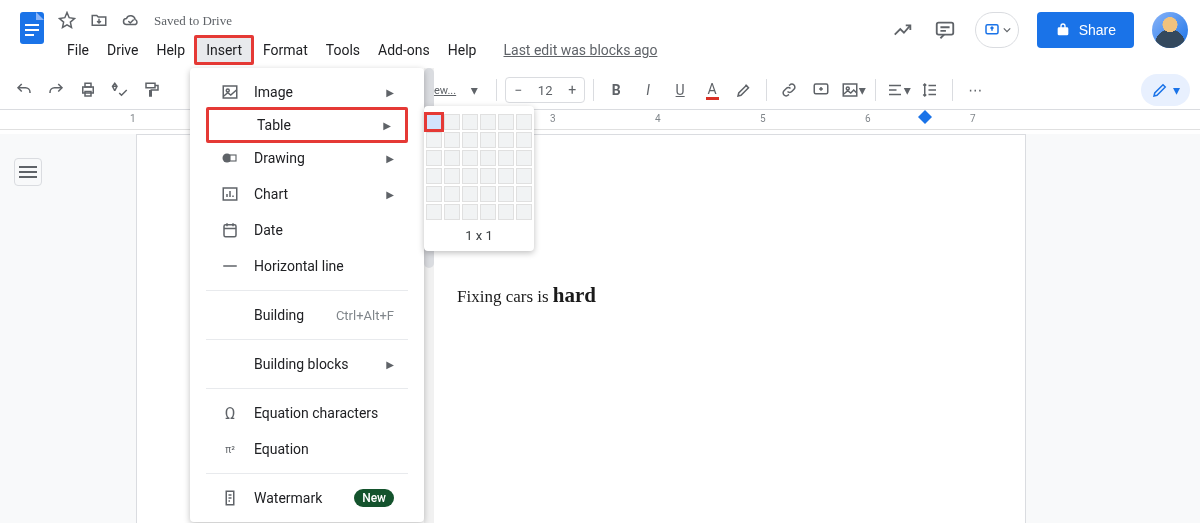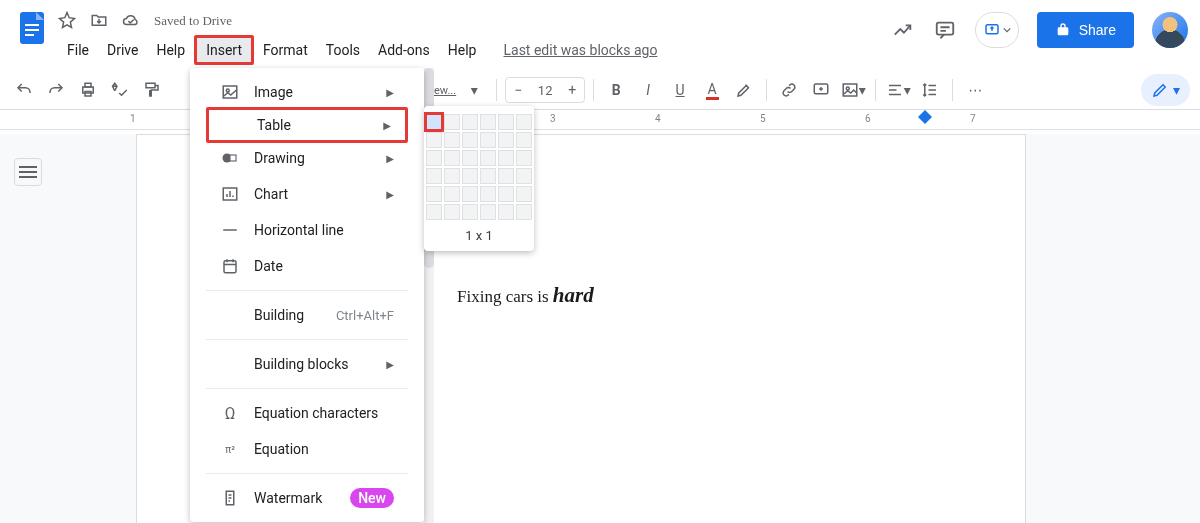--- a/index.html
+++ b/index.html
@@ -73,38 +73,38 @@
 
   
   .workspace { position:absolute; top:134px; left:0; right:0; bottom:0; background:#f8f9fa; display:flex;}
   .left-rail { width:56px; display:flex; flex-direction:column; align-items:center; padding-top:24px;}
   .outline-icon { width:28px; height:28px; border:1px solid #dadce0; border-radius:4px; display:flex; flex-direction:column; justify-content:center; gap:3px; padding:4px;}
   .outline-icon div { height:2px; background:#5f6368;}
 
   .page-wrap { flex:1; display:flex; justify-content:flex-start; padding-left:80px;}
   .page { width:890px; background:#fff; border:1px solid #dadce0; min-height:600px; position:relative; padding:100px 90px;}
   .doc-text { font-family: Georgia, 'Times New Roman', serif; font-size:17px; color:#1a1a1a;}
-  .doc-text .italic { font-style:italic; font-weight:bold; font-size:21px;}
+  .doc-text .italic { font-weight:bold; font-size:21px;}
 
   
   .dropdown {
     position:absolute;
     top:68px; left:190px;
     width:234px;
     background:#fff;
     box-shadow:0 2px 6px rgba(0,0,0,0.25);
     border-radius:4px;
     padding:6px 16px;
     z-index:100;
   }
   .dd-item { display:flex; align-items:center; height:36px; padding:0 14px; font-size:14px; color:#202124; cursor:pointer; position:relative;}
   .dd-item .dd-ic { width:20px; height:20px; margin-right:14px; color:#5f6368; display:flex; align-items:center; justify-content:center;}
   .dd-item .arrow { margin-left:auto; color:#5f6368; font-size:10px;}
   .dd-item .shortcut { margin-left:auto; color:#80868b; font-size:13px;}
-  .dd-item .new-badge { margin-left:auto; background:#d946ef; color:#fff; font-size:14px; font-weight:500; padding:2px 8px; border-radius:10px;}
+  .dd-item .new-badge { margin-left:auto; background:#14532d; color:#fff; font-size:12px; font-weight:500; padding:2px 8px; border-radius:10px;}
   .dd-sep { height:1px; background:#e8eaed; margin:6px 0;}
   .dd-item.highlighted { border:3px solid #e53935; border-radius:2px; margin:-3px 0;}
   .dd-item.highlighted .dd-ic { visibility:hidden;}
 
   
   .submenu {
     position:absolute;
     top:106px; left:424px;
     width:110px;
     background:#fff;
@@ -371,35 +371,35 @@
         <svg width="18" height="18" viewBox="0 0 24 24" fill="none" stroke="#5f6368" stroke-width="2">
           <rect x="3" y="4" width="18" height="16"></rect>
           <path d="M8 16v-4M12 16V8M16 16v-2"></path>
         </svg>
       </span>
     <span>Chart</span>
     <span class="arrow">▶</span>
   </div>
   <div class="dd-item">
     <span class="dd-ic">
-        <svg width="18" height="18" viewBox="0 0 24 24">
-          <line x1="3" y1="12" x2="21" y2="12" stroke="#5f6368" stroke-width="2"></line>
-        </svg>
-      </span>
-    <span>Horizontal line</span>
-  </div>
-  <div class="dd-item">
-    <span class="dd-ic">
         <svg width="18" height="18" viewBox="0 0 24 24" fill="none" stroke="#5f6368" stroke-width="2">
           <rect x="4" y="5" width="16" height="16" rx="2"></rect>
           <path d="M4 10h16M8 3v4M16 3v4"></path>
         </svg>
       </span>
     <span>Date</span>
   </div>
+  <div class="dd-item">
+    <span class="dd-ic">
+        <svg width="18" height="18" viewBox="0 0 24 24">
+          <line x1="3" y1="12" x2="21" y2="12" stroke="#5f6368" stroke-width="2"></line>
+        </svg>
+      </span>
+    <span>Horizontal line</span>
+  </div>
   <div class="dd-sep"></div>
   <div class="dd-item">
     <span class="dd-ic"></span>
     <span>Building</span>
     <span class="shortcut">Ctrl+Alt+F</span>
   </div>
   <div class="dd-sep"></div>
   <div class="dd-item">
     <span class="dd-ic"></span>
     <span>Building blocks</span>

